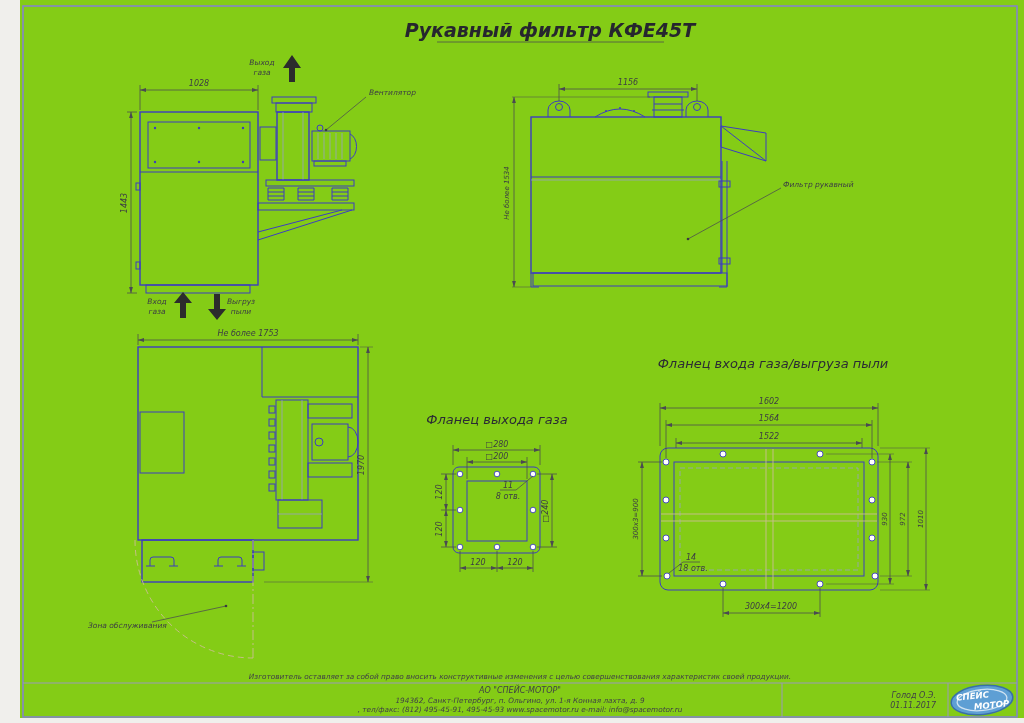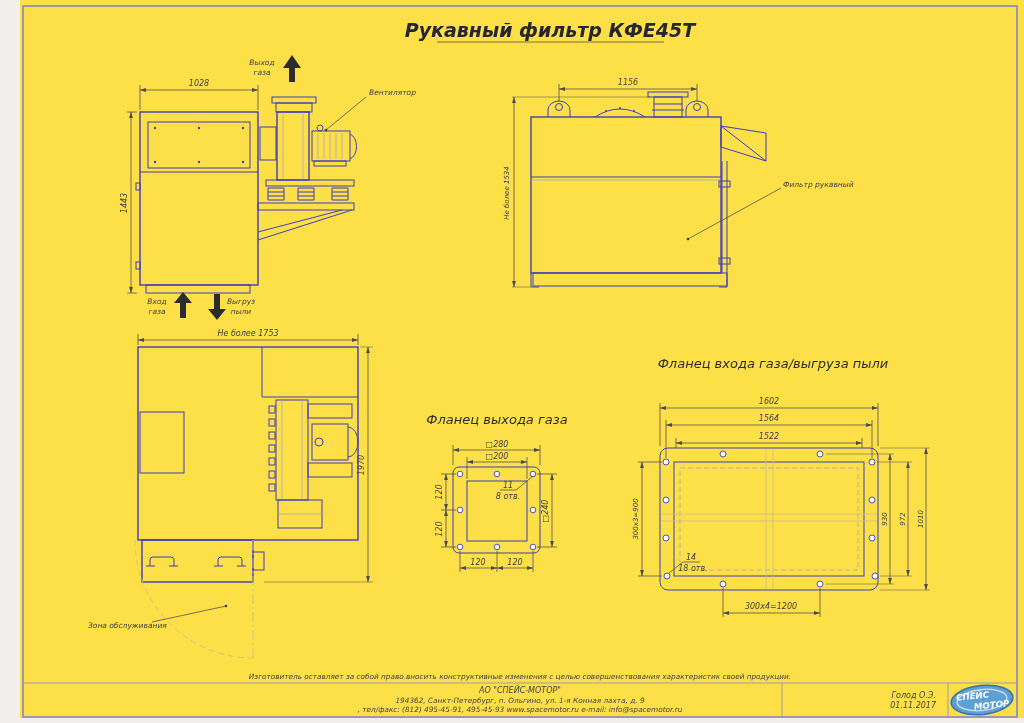--- a/index.html
+++ b/index.html
@@ -1,16 +1,16 @@
 <!DOCTYPE html>
 <html><head>
 <meta charset="utf-8">
 <style>
   html,body{margin:0;padding:0;background:#e9e8e5;}
-  .sheet{position:relative;width:1024px;height:723px;background:#fde047;font-family:"DejaVu Sans",sans-serif;overflow:hidden;}
+  .sheet{position:relative;width:1024px;height:723px;background:#84cc16;font-family:"DejaVu Sans",sans-serif;overflow:hidden;}
   svg{position:absolute;left:0;top:0;}
   
   .b  {stroke:#3d3dc0;fill:none;stroke-width:1;}
   .b2 {stroke:#3d3dc0;fill:none;stroke-width:1.4;}
   .bl {stroke:#9b9bdd;fill:none;stroke-width:.7;}
   .d  {stroke:#4a4a52;fill:none;stroke-width:.75;}
   .t  {stroke:#cbbd92;fill:none;stroke-width:.9;}
   .frame{stroke:#8585c8;fill:none;stroke-width:1.6;}
   .hole{stroke:#3d3dc0;fill:#ffffff;stroke-width:.9;}
   

